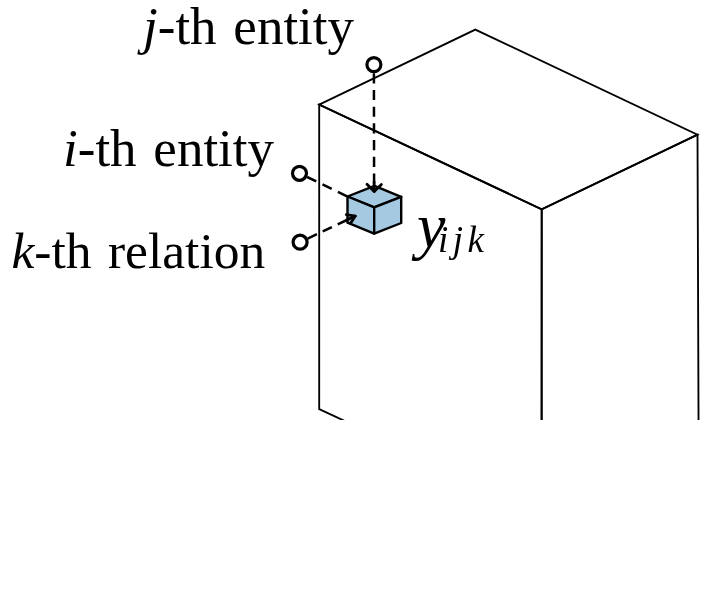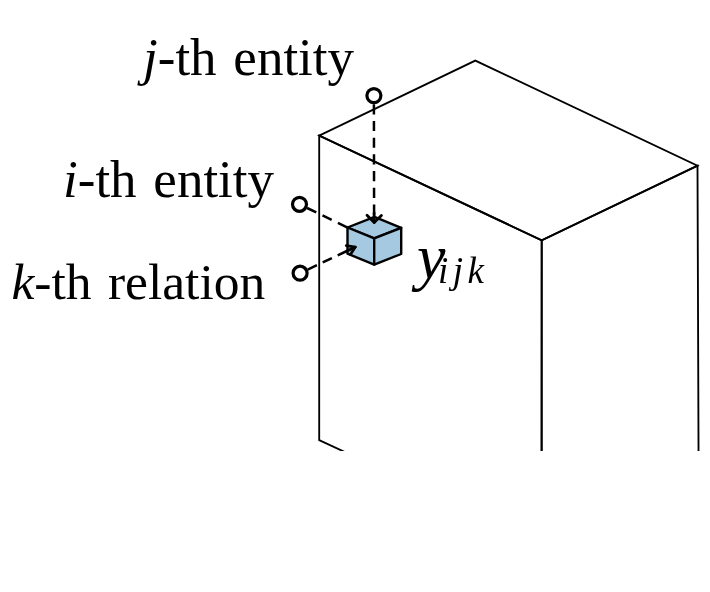--- a/index.html
+++ b/index.html
@@ -1,16 +1,16 @@
 <!DOCTYPE html>
 <html><head>
 <meta charset="utf-8">
 <style>
   html,body{margin:0;padding:0;background:#ffffff;}
-  .page{position:relative;width:710px;height:420px;overflow:hidden;background:#fff;margin-top:31px;}
+  .page{position:relative;width:710px;height:420px;overflow:hidden;background:#fff;}
   svg{position:absolute;left:0;top:0;}
   text{font-family:"Liberation Serif", serif;fill:#000;}
 </style>
 </head>
 <body>
 <div class="page">
 <svg width="710" height="592" viewBox="0 0 710 592">
 
   <g fill="none" stroke="#000" stroke-width="1.85" stroke-linejoin="miter">
 

